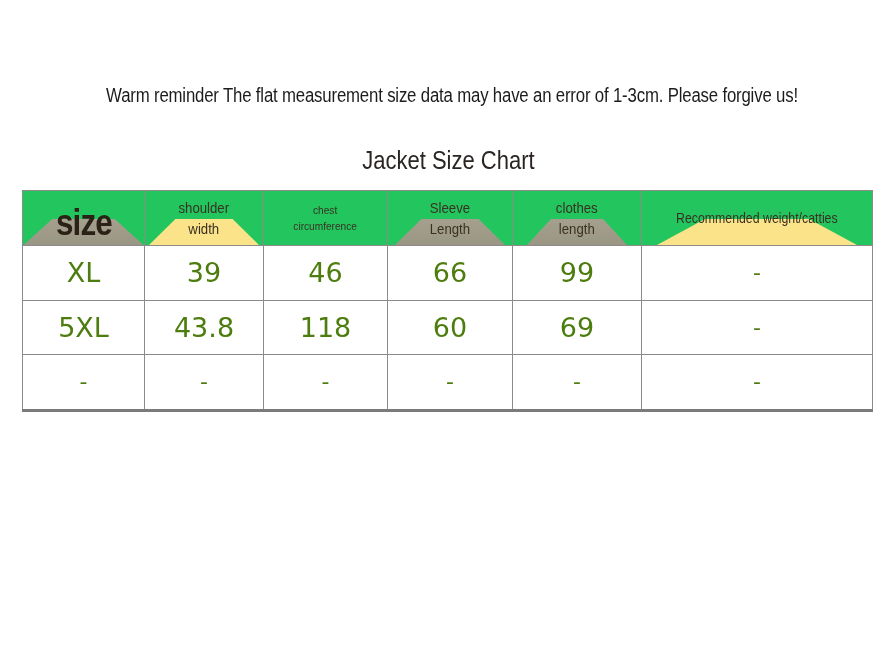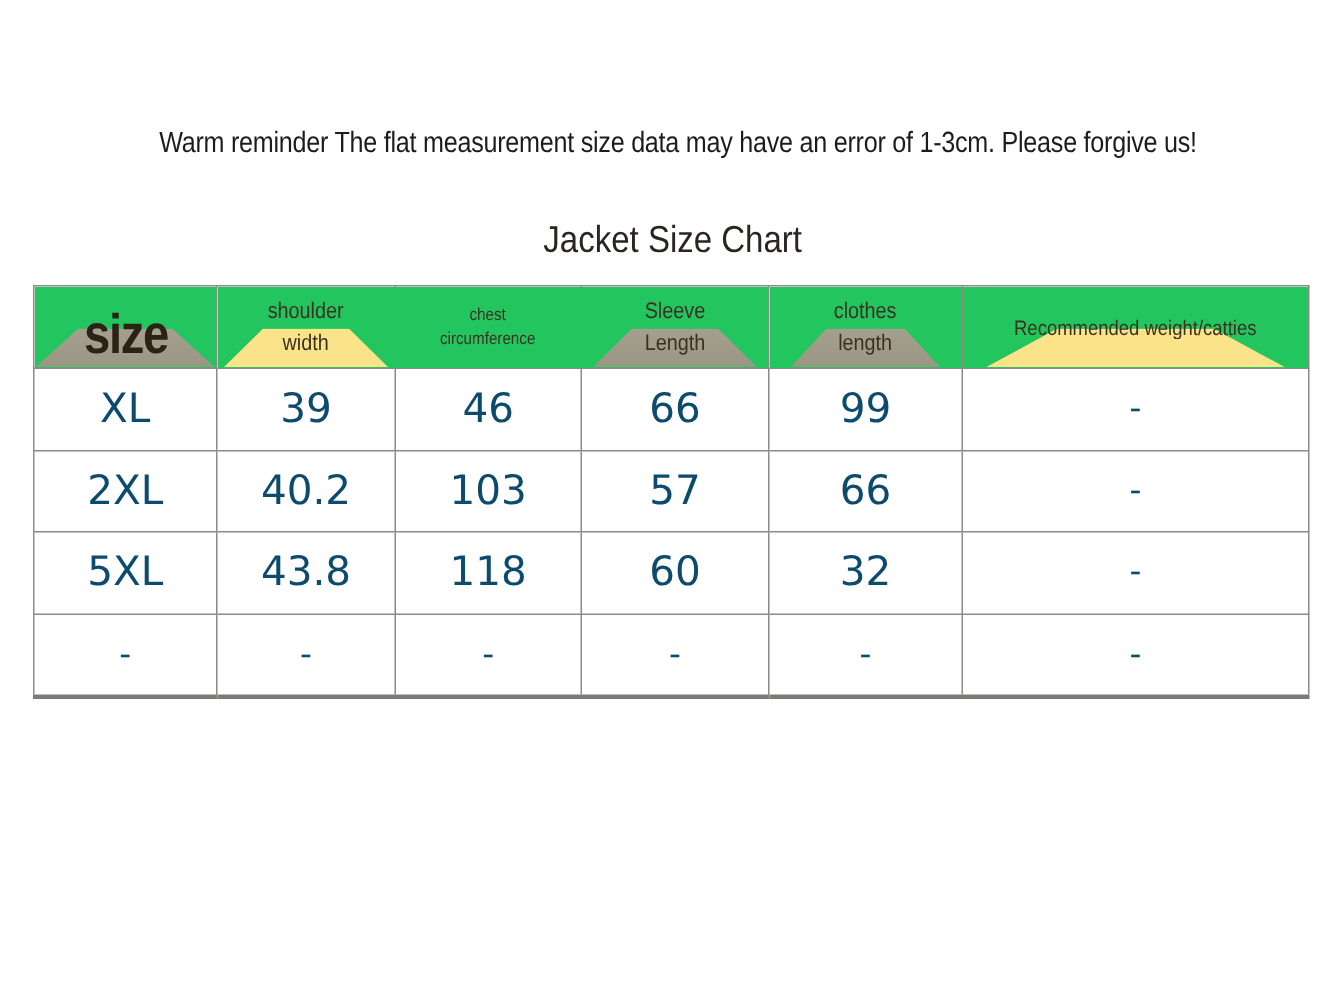--- a/index.html
+++ b/index.html
@@ -9,21 +9,21 @@
   table.chart { position:absolute; left:22px; top:190px; border-collapse:collapse; table-layout:fixed; }
   table.chart td, table.chart th { border:1.5px solid #8d8a87; padding:0; text-align:center; vertical-align:middle; }
   thead th { height:54px; background:#22c55e; position:relative; overflow:hidden; font-weight:normal; color:#3a3122; line-height:21px; }
   thead th .hill { position:absolute; bottom:0; left:50%; width:110px; height:26px; transform:translateX(-50%); background:linear-gradient(#a5a08d,#9a9684); clip-path:polygon(24% 0,76% 0,100% 100%,0 100%); }
   thead th .hill.light { background:#fbe38a; }
   thead th .txt { position:relative; display:inline-block; transform:scaleX(0.88); }
   .h-size .txt { font-size:37px; font-weight:bold; color:#2b2116; transform:scaleX(0.85) translateY(8px); letter-spacing:-1px; }
   .h-sm .txt { font-size:11.5px; line-height:16px; }
   .h-md .txt { font-size:15px; }
   .h-rw .txt { font-size:14px; }
-  tbody td { height:53.5px; font-family:"DejaVu Sans", sans-serif; font-size:27px; color:#0c4a6e; font-weight:normal; }
+  tbody td { height:53.5px; font-family:"DejaVu Sans", sans-serif; font-size:27px; color:#4d7c0f; font-weight:normal; }
   tbody td.dash { font-size:22px; }
   tbody tr:last-child td { border-bottom:3px solid #7d7b79; }
 </style>
 </head>
 <body>
 
 <div class="reminder">Warm reminder The flat measurement size data may have an error of 1-3cm. Please forgive us!</div>
 <div class="title">Jacket Size Chart</div>
 
 <table class="chart">
@@ -48,33 +48,25 @@
   <tbody>
     <tr>
       <td>XL</td>
       <td>39</td>
       <td>46</td>
       <td>66</td>
       <td>99</td>
       <td class="dash">-</td>
     </tr>
     <tr>
-      <td>2XL</td>
-      <td>40.2</td>
-      <td>103</td>
-      <td>57</td>
-      <td>66</td>
-      <td class="dash">-</td>
-    </tr>
-    <tr>
       <td>5XL</td>
       <td>43.8</td>
       <td>118</td>
       <td>60</td>
-      <td>32</td>
+      <td>69</td>
       <td class="dash">-</td>
     </tr>
     <tr>
       <td class="dash">-</td>
       <td class="dash">-</td>
       <td class="dash">-</td>
       <td class="dash">-</td>
       <td class="dash">-</td>
       <td class="dash">-</td>
     </tr>

